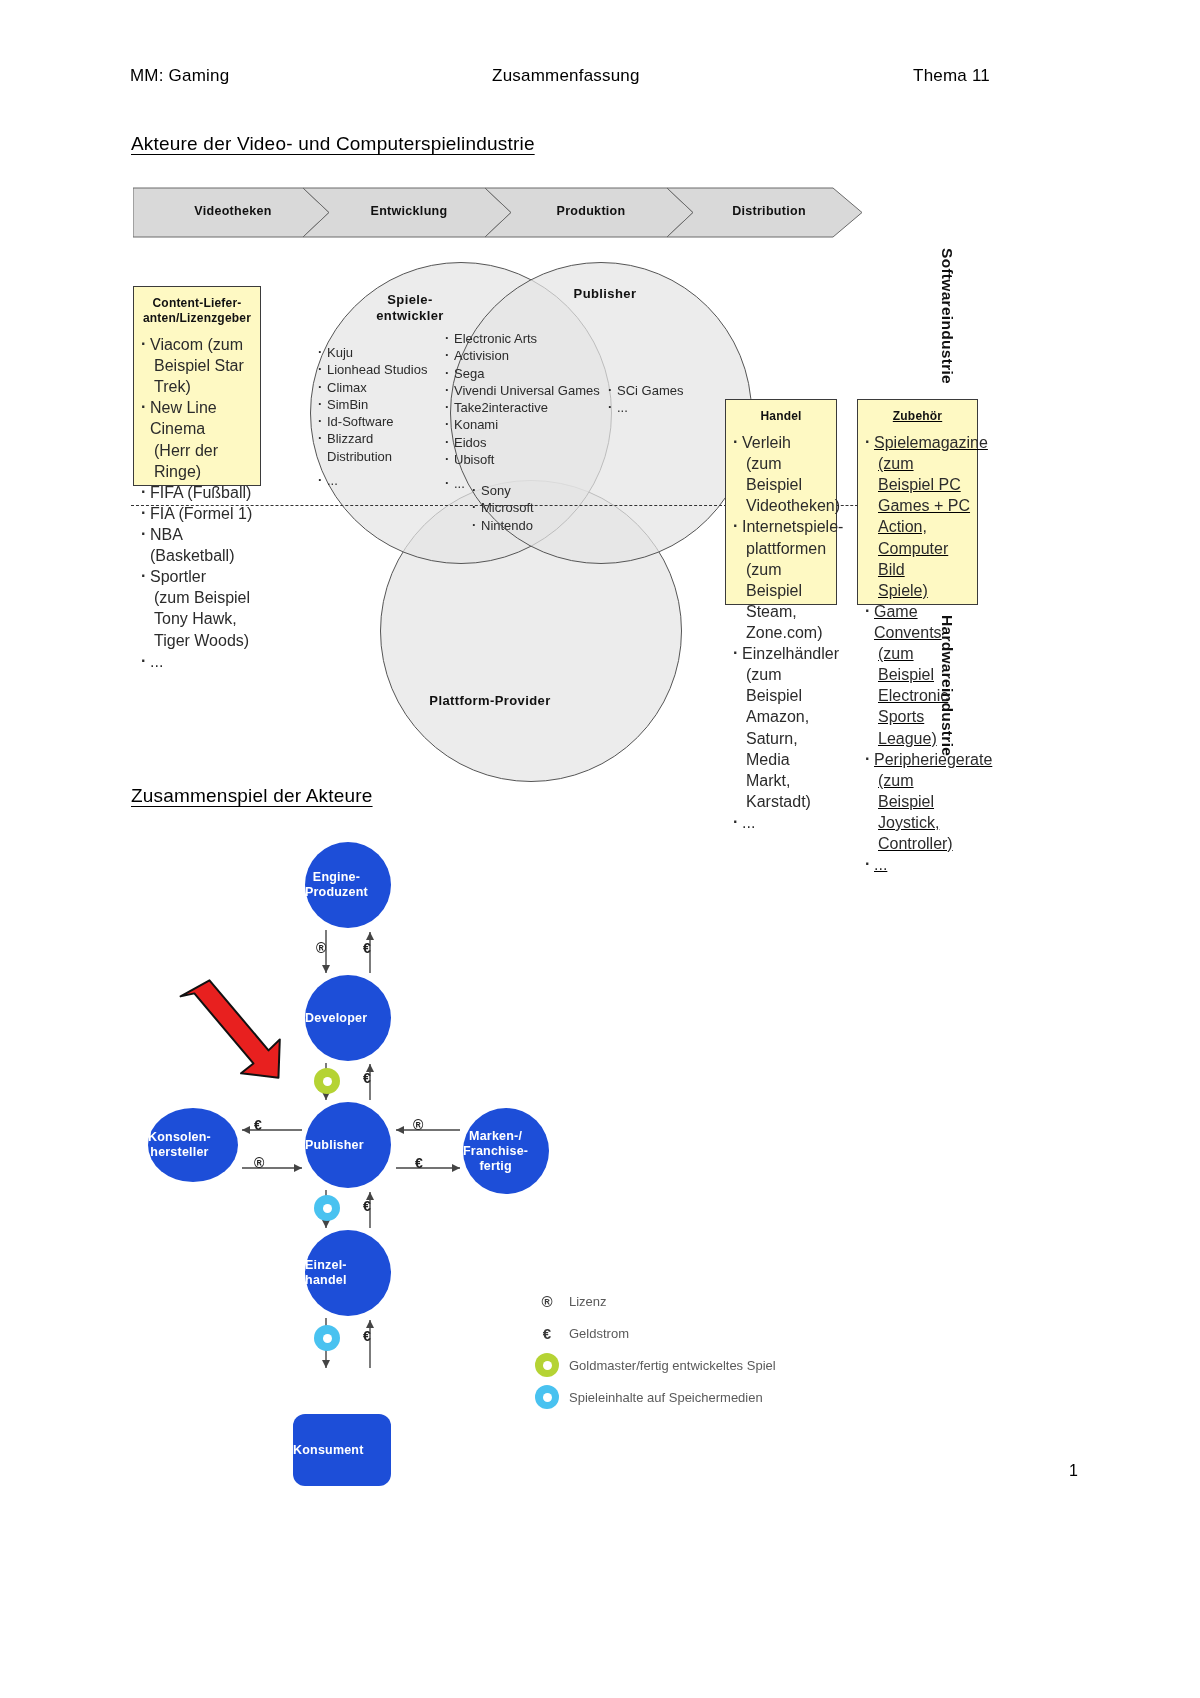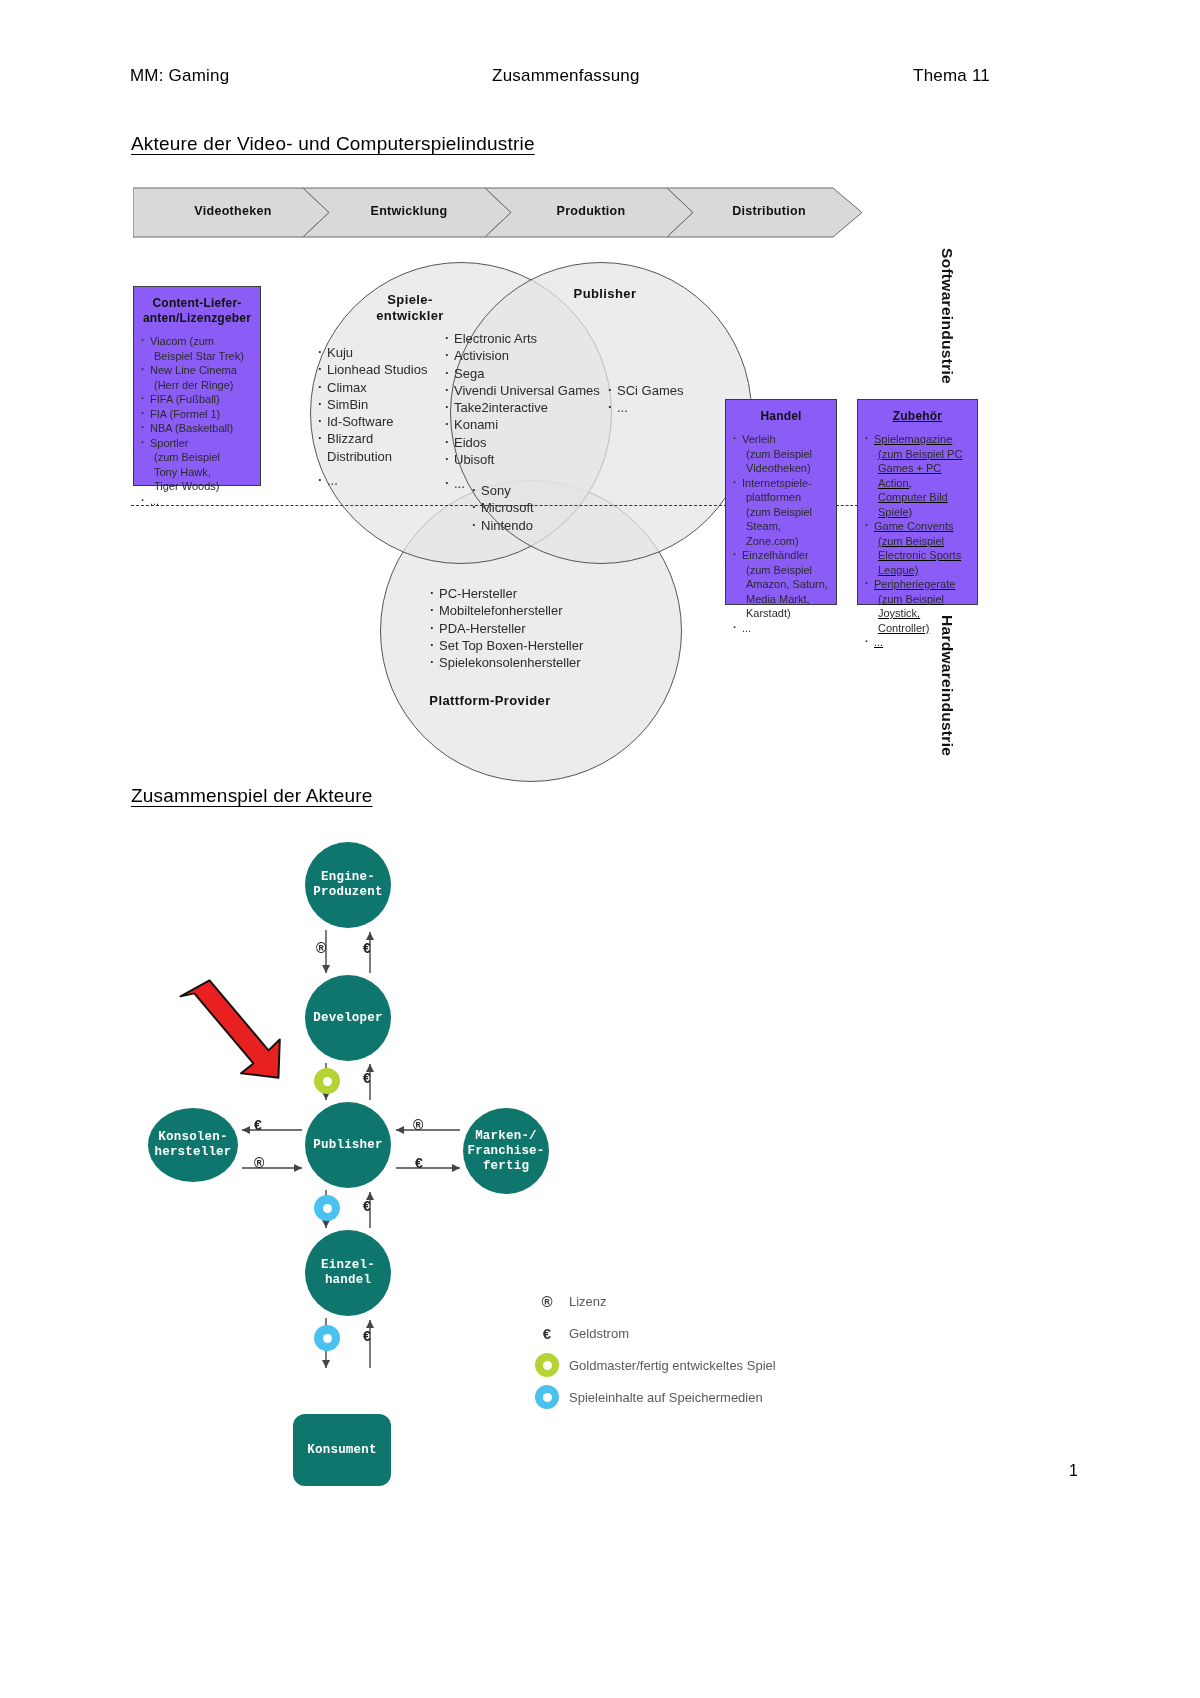--- a/index.html
+++ b/index.html
@@ -40,48 +40,48 @@
   .venn-head{position:absolute;font-size:13px;font-weight:bold;text-align:center;
     letter-spacing:.4px;line-height:1.25;z-index:6;color:#111;}
   .venn-list{position:absolute;font-size:13px;line-height:1.33;z-index:6;
     color:#2b2b2b;}
   .venn-list li{list-style:none;position:relative;padding-left:9px;white-space:nowrap;}
   .venn-list li:before{content:"\00B7";position:absolute;left:0;top:-1px;font-weight:bold;}
   .venn-list ul{margin:0;padding:0;}
   .venn-list li.cont:before{content:"";}
 
   
-  .ibox{position:absolute;border:1.1px solid #3b3b3b;background:#8b5cf6;z-index:7;}
+  .ibox{position:absolute;border:1.1px solid #3b3b3b;background:#fef9c3;z-index:7;}
   .ibox h4{margin:0;padding:9px 6px 6px;font-size:12px;font-weight:bold;
     text-align:center;letter-spacing:.2px;line-height:1.25;color:#111;}
   .ibox ul{margin:0;padding:2px 5px 8px 7px;}
-  .ibox li{list-style:none;position:relative;padding-left:9px;font-size:11px;
+  .ibox li{list-style:none;position:relative;padding-left:9px;font-size:16px;
     line-height:1.32;color:#2b2b2b;}
   .ibox li:before{content:"\00B7";position:absolute;left:0;top:-1px;font-weight:bold;}
   .ibox li.cont{padding-left:13px;}
   .ibox li.cont:before{content:"";}
 
   #box-content{left:133px;top:286px;width:126px;height:198px;}
   #box-handel{left:725px;top:399px;width:110px;height:204px;}
   #box-zubehor{left:857px;top:399px;width:119px;height:204px;text-decoration:underline;}
 
   .dashline{position:absolute;border-top:1.4px dashed #333;z-index:2;}
   #dash-left{left:131px;top:505px;width:596px;}
   #dash-mid{left:836px;top:505px;width:22px;}
 
   .vlabel{position:absolute;font-size:15.5px;font-weight:bold;letter-spacing:.3px;
     writing-mode:vertical-rl;text-orientation:mixed;color:#111;}
   #vl-soft{left:938px;top:248px;}
   #vl-hard{left:938px;top:615px;}
 
   
   .flow{position:absolute;left:130px;top:830px;width:860px;height:620px;}
-  .node{position:absolute;border-radius:50%;background:#0f766e;color:#fff;
-    display:flex;align-items:center;justify-content:center;text-align:center;
-    font-size:12.5px;font-weight:bold;line-height:1.2;letter-spacing:.2px;font-family:Liberation Mono, monospace;}
+  .node{position:absolute;border-radius:50%;background:#1d4ed8;color:#fff;
+    display:flex;align-items:center;justify-content:flex-start;text-align:center;
+    font-size:12.5px;font-weight:bold;line-height:1.2;letter-spacing:.2px;}
   .node.square{border-radius:12px;margin-top:44px;}
   #n-engine{left:175px;top:12px;width:86px;height:86px;}
   #n-dev{left:175px;top:145px;width:86px;height:86px;}
   #n-pub{left:175px;top:272px;width:86px;height:86px;}
   #n-einzel{left:175px;top:400px;width:86px;height:86px;}
   #n-konsum{left:163px;top:540px;width:98px;height:72px;font-weight:bold;}
   #n-konsole{left:18px;top:278px;width:90px;height:74px;}
   #n-marken{left:333px;top:278px;width:86px;height:86px;}
 
   .flow svg.wires{position:absolute;left:0;top:0;width:860px;height:620px;}
@@ -173,29 +173,20 @@
     </div>
 
     <div class="venn-list" style="left:342px;top:232px;">
       <ul>
         <li>Sony</li>
         <li>Microsoft</li>
         <li>Nintendo</li>
       </ul>
     </div>
 
-    <div class="venn-list" style="left:300px;top:335px;">
-      <ul>
-        <li>PC-Hersteller</li>
-        <li>Mobiltelefonhersteller</li>
-        <li>PDA-Hersteller</li>
-        <li>Set Top Boxen-Hersteller</li>
-        <li>Spielekonsolenhersteller</li>
-      </ul>
-    </div>
   </div>
 
   <div class="dashline" id="dash-left"></div>
   <div class="dashline" id="dash-mid"></div>
 
   <div class="ibox" id="box-content">
     <h4>
       <span>Content-Liefer-</span><br>
       <span>anten/Lizenzgeber</span>
     </h4>

